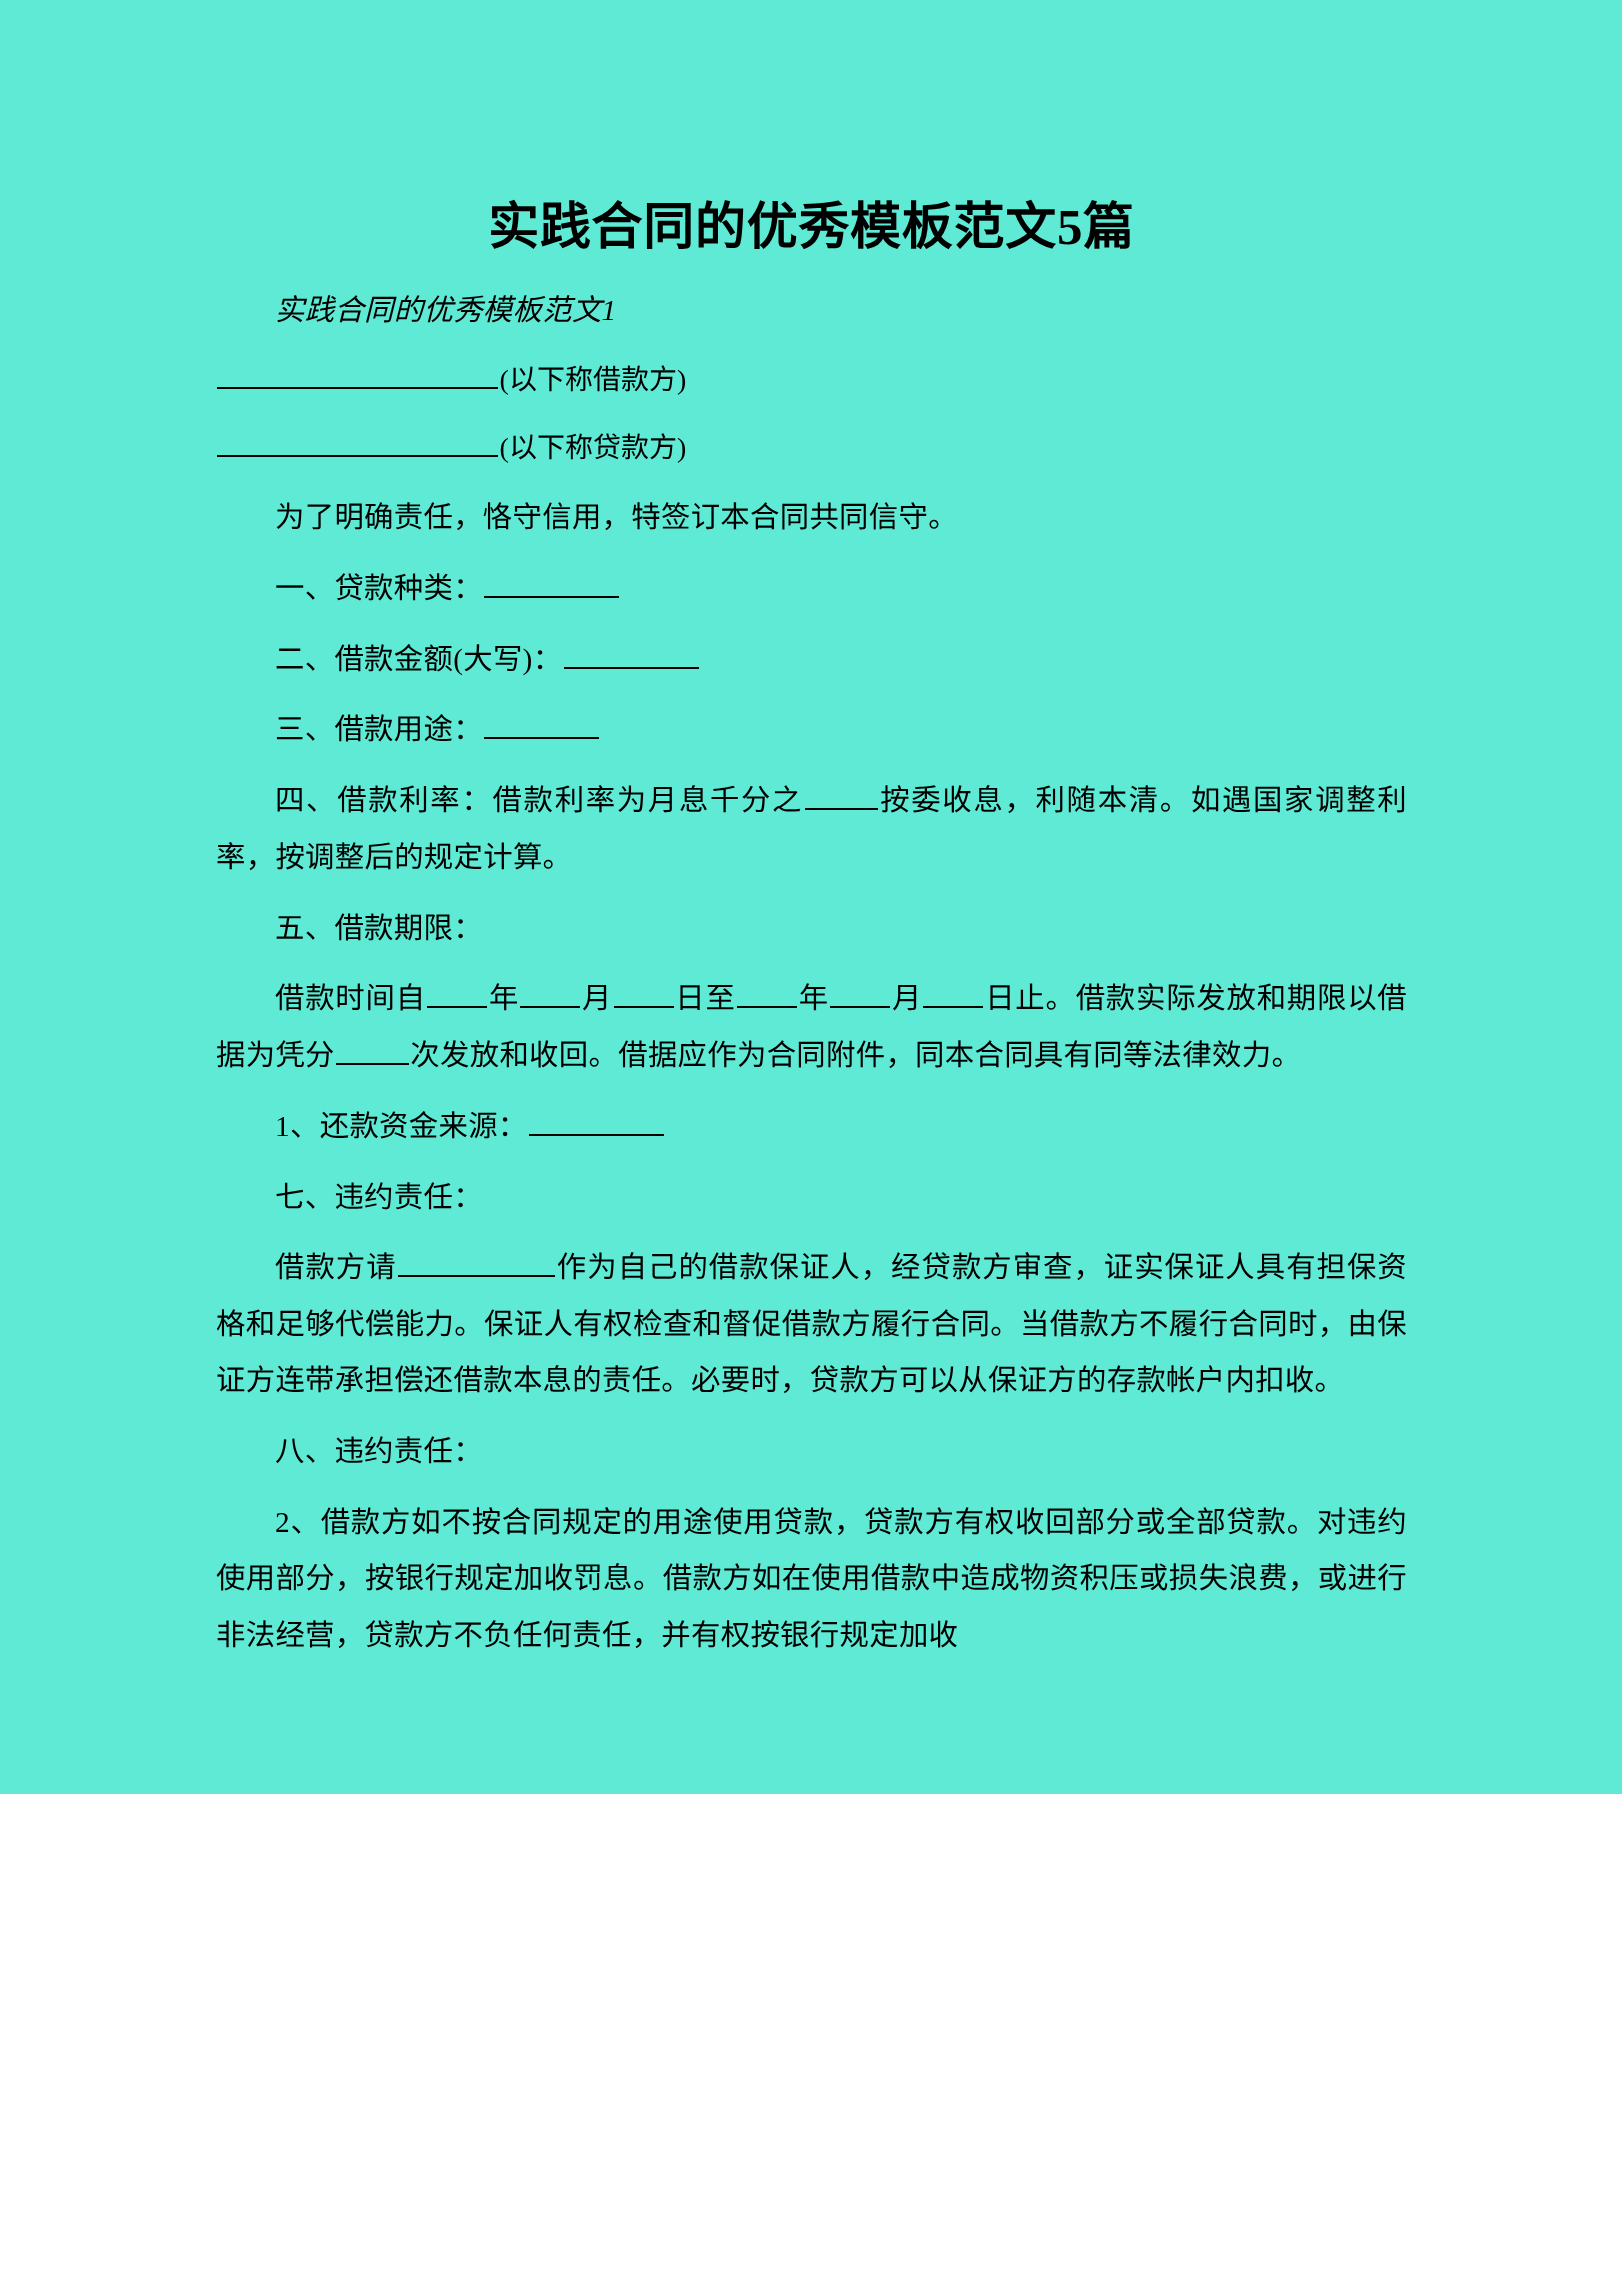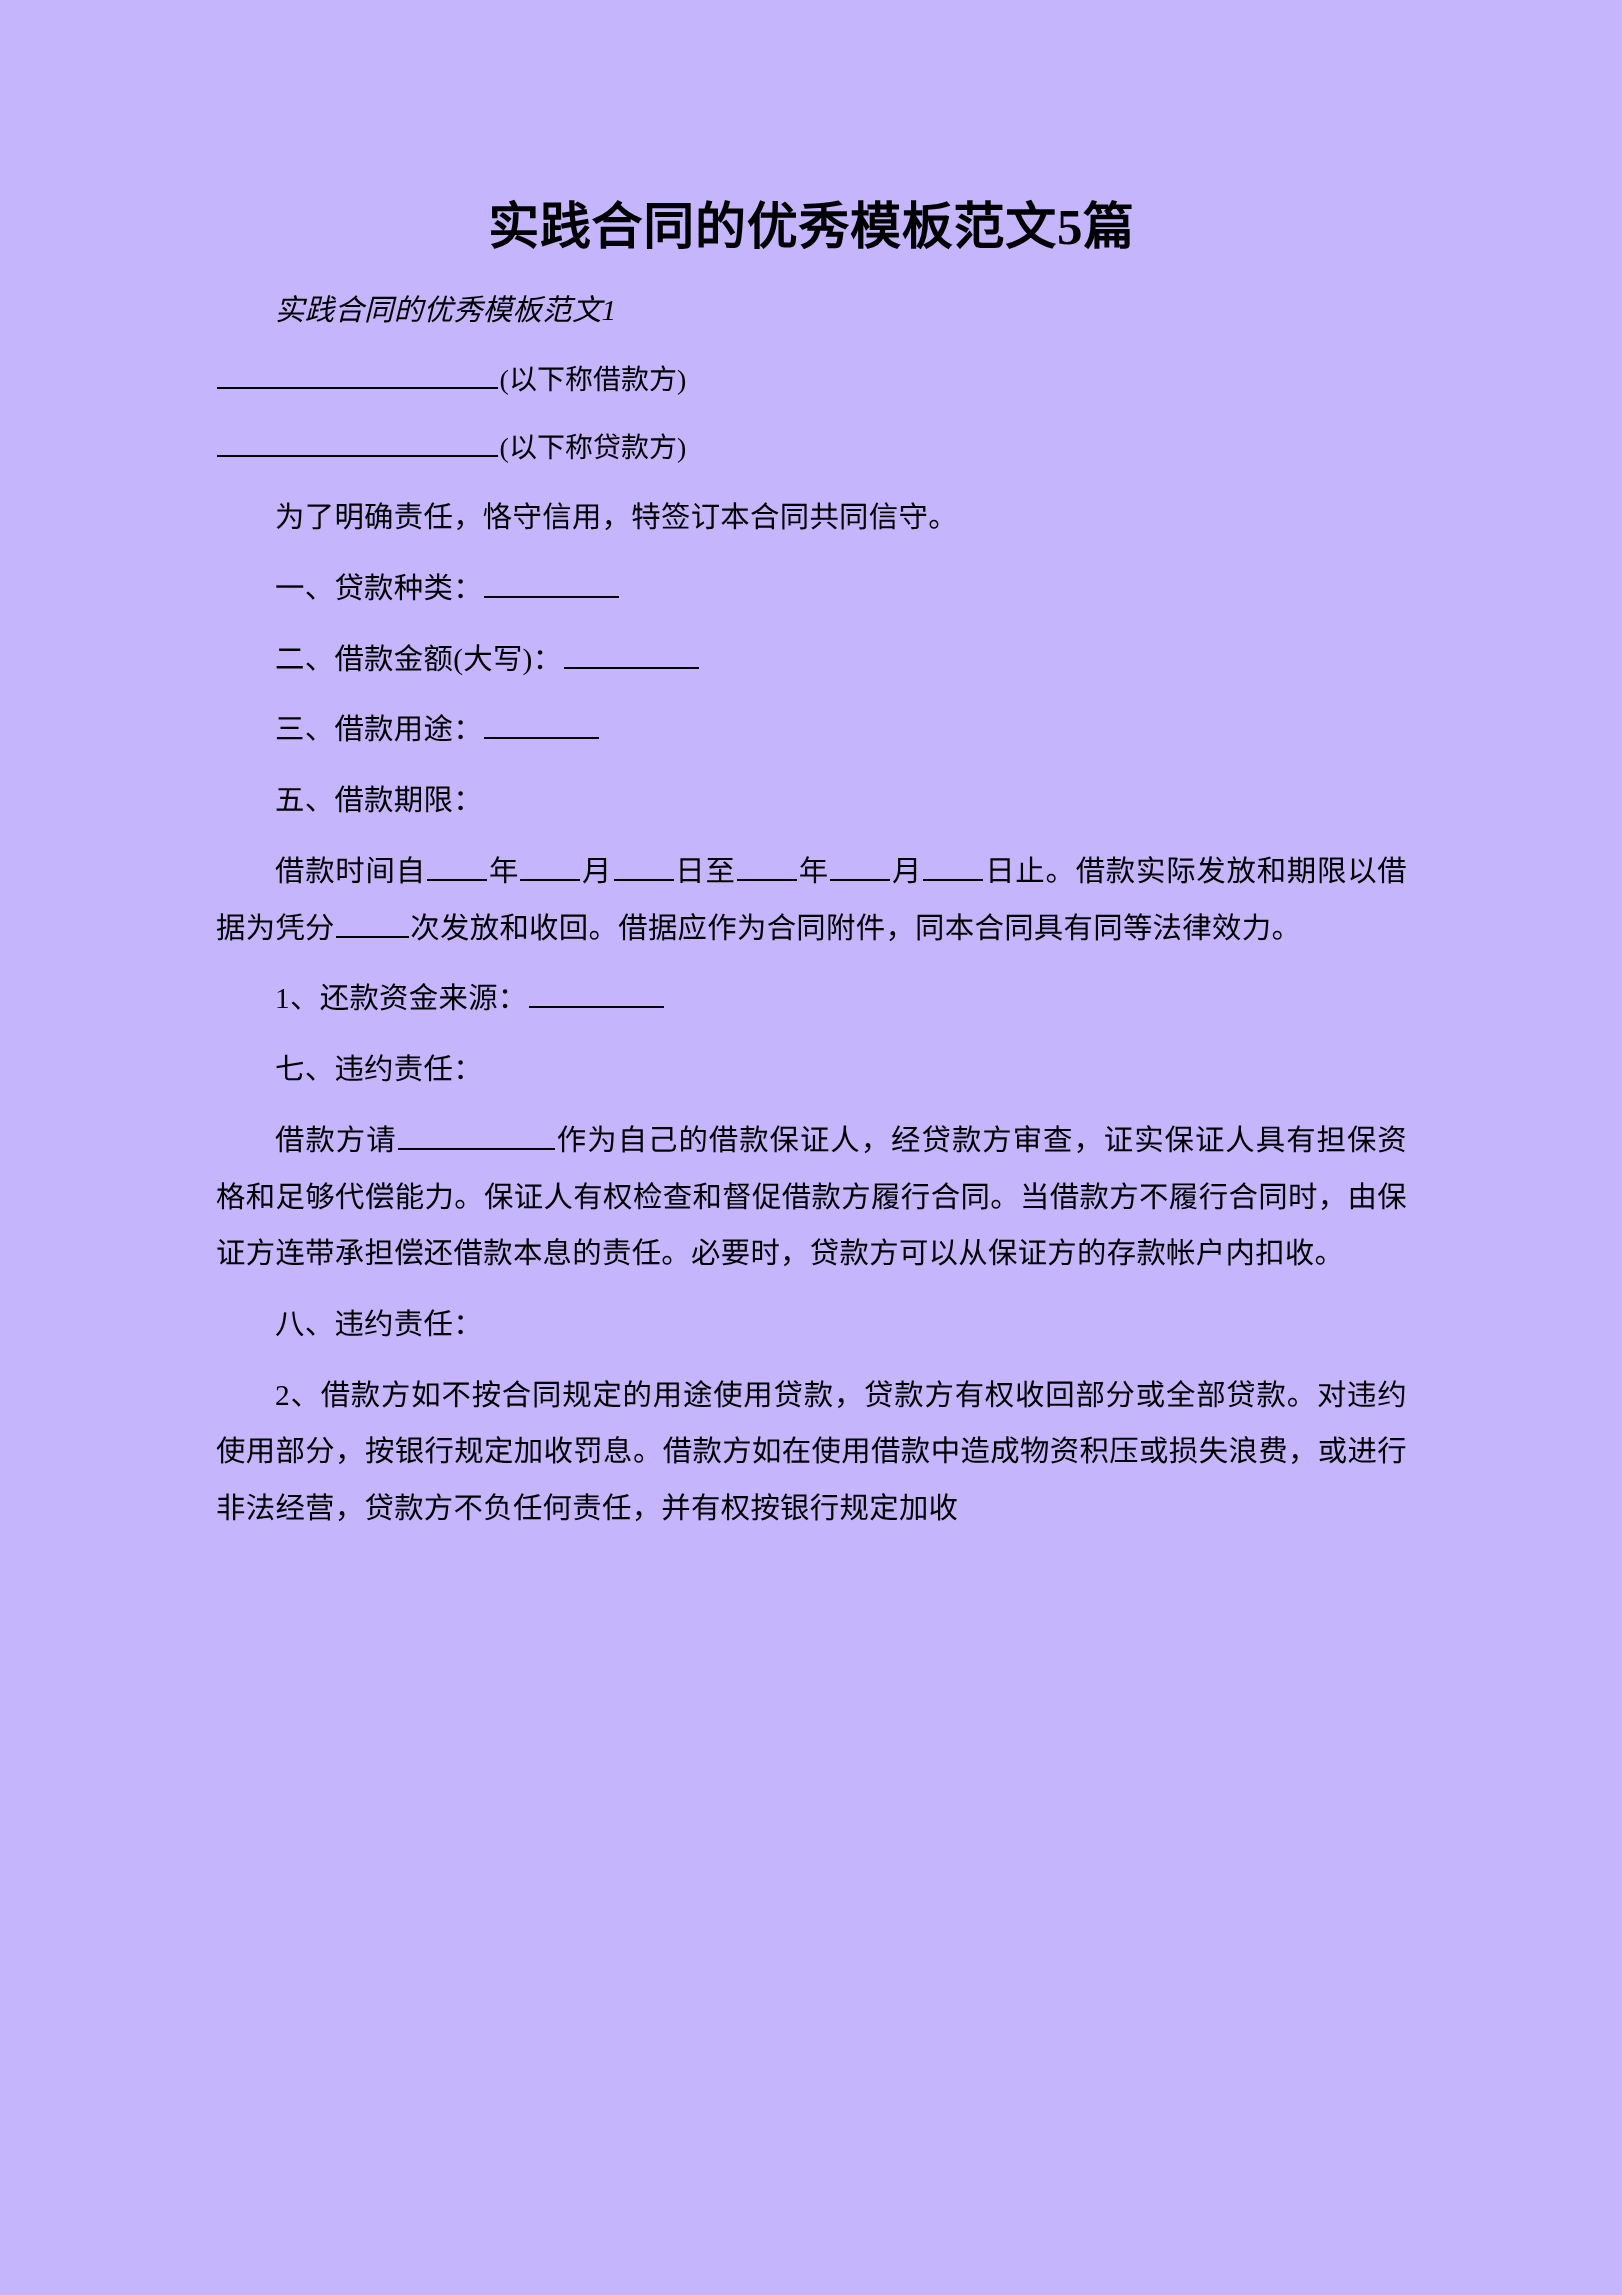--- a/index.html
+++ b/index.html
@@ -4,22 +4,22 @@
 <title>实践合同的优秀模板范文5篇</title>
 <style>
   html, body {
     margin: 0;
     padding: 0;
     background: #ffffff;
   }
   .page {
     position: relative;
     width: 1623px;
-    height: 2295px;
-    background: #c4b5fd;
+    height: 1794px;
+    background: #5eead4;
     box-sizing: border-box;
     padding: 196px 216px 0 216px;
     font-family: "Liberation Serif", "DejaVu Serif", serif;
     color: #000000;
     overflow: hidden;
   }
   .doc-title {
     font-size: 51px;
     font-weight: 700;
     line-height: 1.25;
@@ -89,20 +89,23 @@
   </p>
 
   <p class="para indent">
     <span>二、借款金额(大写)：</span><span class="blank w-xl"></span>
   </p>
 
   <p class="para indent">
     <span>三、借款用途：</span><span class="blank w-lg"></span>
   </p>
 
+  <p class="para indent">
+    <span>四、借款利率：借款利率为月息千分之</span><span class="blank w-sm"></span><span>按委收息，利随本清。如遇国家调整利率，按调整后的规定计算。</span>
+  </p>
 
   <p class="para indent">五、借款期限：</p>
 
   <p class="para indent">
     <span>借款时间自</span><span class="blank w-xs"></span><span>年</span><span class="blank w-xs"></span><span>月</span><span class="blank w-xs"></span><span>日至</span><span class="blank w-xs"></span><span>年</span><span class="blank w-xs"></span><span>月</span><span class="blank w-xs"></span><span>日止。借款实际发放和期限以借据为凭分</span><span class="blank w-sm"></span><span>次发放和收回。借据应作为合同附件，同本合同具有同等法律效力。</span>
   </p>
 
 
   <p class="para indent">
     <span>1、还款资金来源：</span><span class="blank w-xl"></span>

